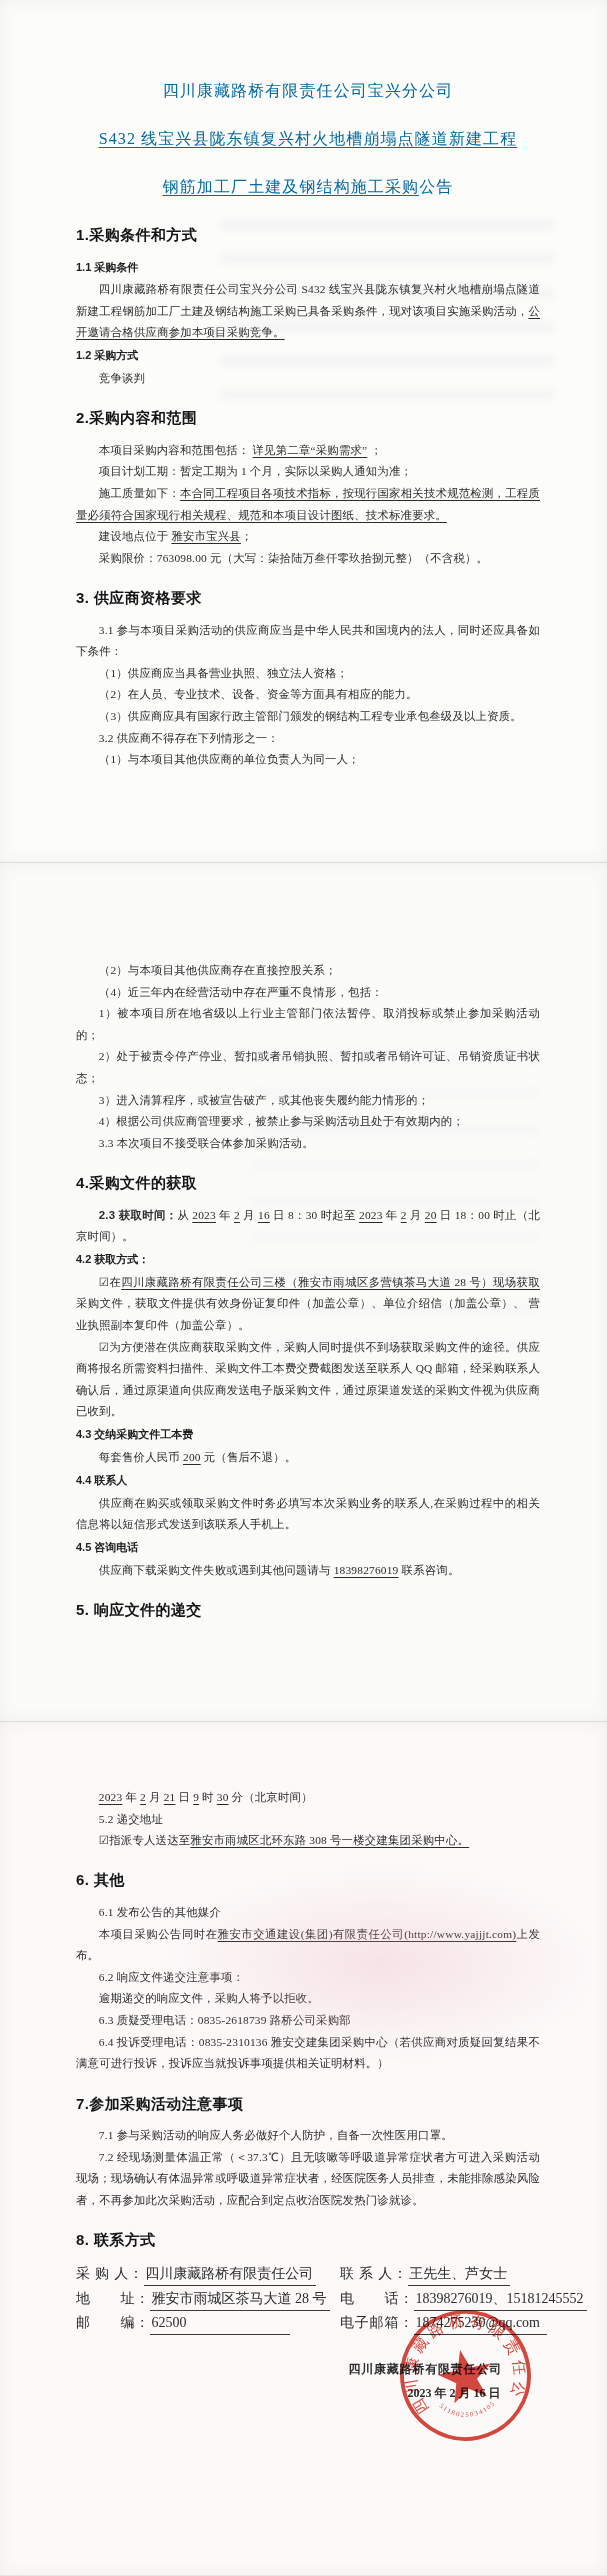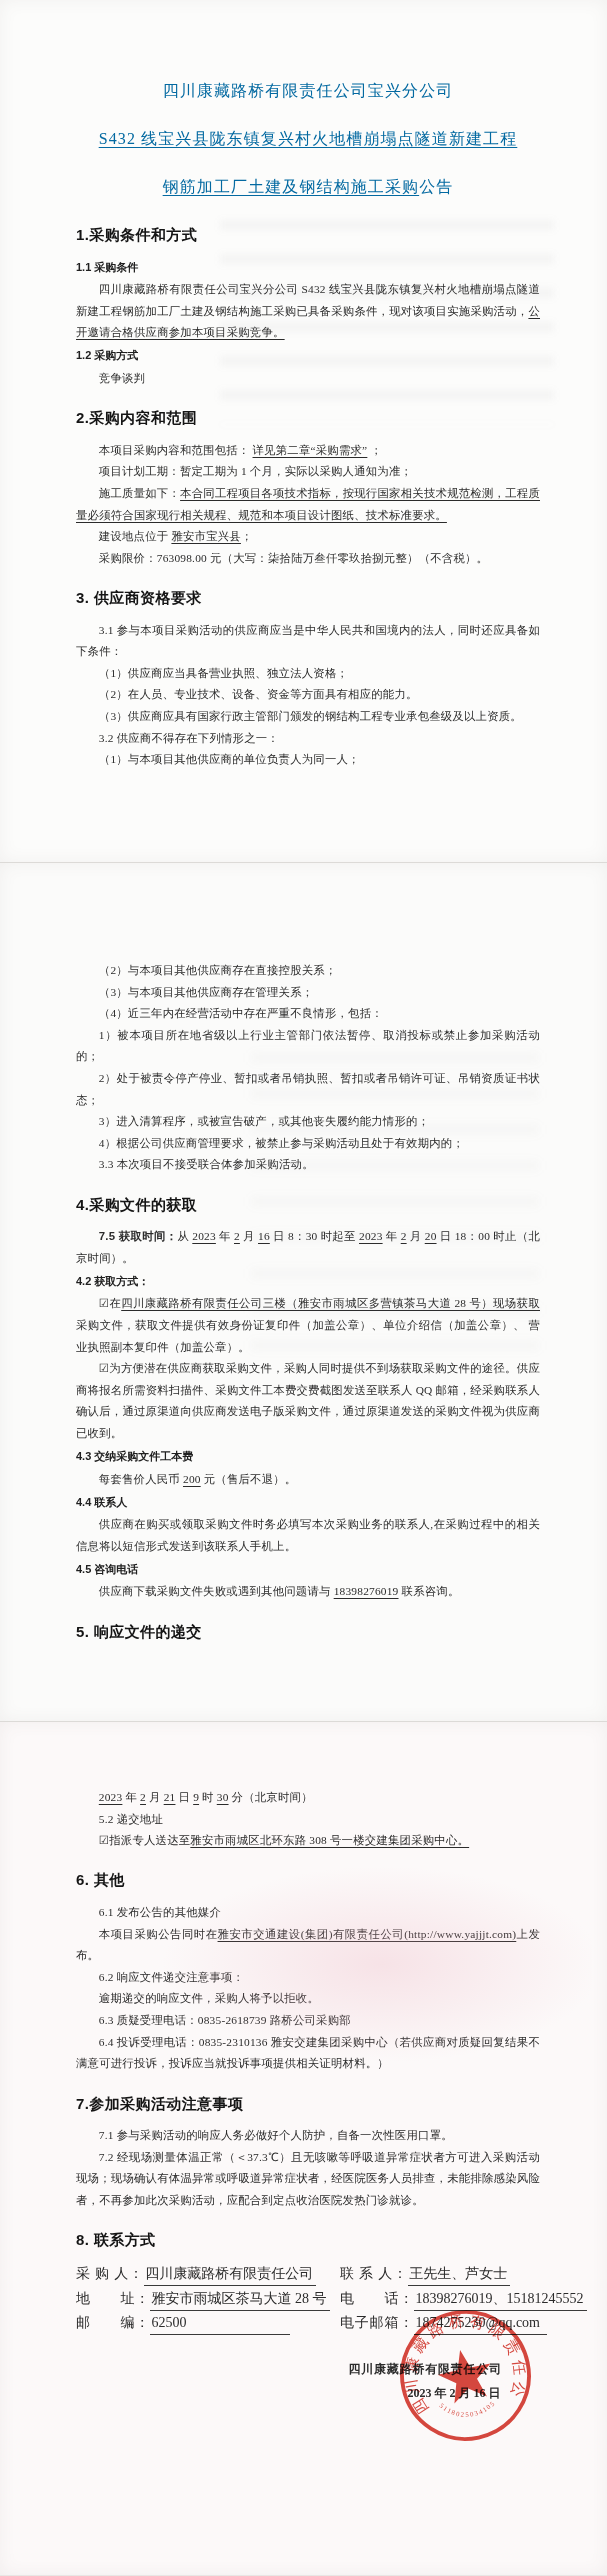--- a/index.html
+++ b/index.html
@@ -72,29 +72,28 @@
       <div class="blk-h"><span>3. 供应商资格要求</span></div>
       <p class="blk-p ind"><span>3.1 参与本项目采购活动的供应商应当是中华人民共和国境内的法人，同时还应具备如下条件：</span></p>
       <p class="blk-p ind"><span>（1）供应商应当具备营业执照、独立法人资格；</span></p>
       <p class="blk-p ind"><span>（2）在人员、专业技术、设备、资金等方面具有相应的能力。</span></p>
       <p class="blk-p ind"><span>（3）供应商应具有国家行政主管部门颁发的钢结构工程专业承包叁级及以上资质。</span></p>
       <p class="blk-p ind"><span>3.2 供应商不得存在下列情形之一：</span></p>
       <p class="blk-p ind"><span>（1）与本项目其他供应商的单位负责人为同一人；</span></p>
     </section>
   <section class="page page2">
       <p class="blk-p ind"><span>（2）与本项目其他供应商存在直接控股关系；</span></p>
-      <p class="blk-p ind"><span>（3）与本项目其他供应商存在管理关系；</span></p>
       <p class="blk-p ind"><span>（4）近三年内在经营活动中存在严重不良情形，包括：</span></p>
       <p class="blk-p ind"><span>1）被本项目所在地省级以上行业主管部门依法暂停、取消投标或禁止参加采购活动的；</span></p>
       <p class="blk-p ind"><span>2）处于被责令停产停业、暂扣或者吊销执照、暂扣或者吊销许可证、吊销资质证书状态；</span></p>
       <p class="blk-p ind"><span>3）进入清算程序，或被宣告破产，或其他丧失履约能力情形的；</span></p>
       <p class="blk-p ind"><span>4）根据公司供应商管理要求，被禁止参与采购活动且处于有效期内的；</span></p>
       <p class="blk-p ind"><span>3.3 本次项目不接受联合体参加采购活动。</span></p>
       <div class="blk-h"><span>4.采购文件的获取</span></div>
-      <p class="blk-p ind"><span class="b">7.5 获取时间：</span><span>从 </span><span class="u">2023</span><span> 年 </span><span class="u">2</span><span> 月 </span><span class="u">16</span><span> 日 8：30 时起至 </span><span class="u">2023</span><span> 年 </span><span class="u">2</span><span> 月 </span><span class="u">20</span><span> 日 18：00 时止（北京时间）。</span></p>
+      <p class="blk-p ind"><span class="b">2.3 获取时间：</span><span>从 </span><span class="u">2023</span><span> 年 </span><span class="u">2</span><span> 月 </span><span class="u">16</span><span> 日 8：30 时起至 </span><span class="u">2023</span><span> 年 </span><span class="u">2</span><span> 月 </span><span class="u">20</span><span> 日 18：00 时止（北京时间）。</span></p>
       <div class="blk-sub"><span>4.2 获取方式：</span></div>
       <p class="blk-p ind"><span>☑在</span><span class="u">四川康藏路桥有限责任公司三楼（雅安市雨城区多营镇茶马大道 28 号）现场获取</span><span>采购文件，获取文件提供有效身份证复印件（加盖公章）、单位介绍信（加盖公章）、 营业执照副本复印件（加盖公章）。</span></p>
       <p class="blk-p ind"><span>☑为方便潜在供应商获取采购文件，采购人同时提供不到场获取采购文件的途径。供应商将报名所需资料扫描件、采购文件工本费交费截图发送至联系人 QQ 邮箱，经采购联系人确认后，通过原渠道向供应商发送电子版采购文件，通过原渠道发送的采购文件视为供应商已收到。</span></p>
       <div class="blk-sub"><span>4.3 交纳采购文件工本费</span></div>
       <p class="blk-p ind"><span>每套售价人民币 </span><span class="u">200</span><span> 元（售后不退）。</span></p>
       <div class="blk-sub"><span>4.4 联系人</span></div>
       <p class="blk-p ind"><span>供应商在购买或领取采购文件时务必填写本次采购业务的联系人,在采购过程中的相关信息将以短信形式发送到该联系人手机上。</span></p>
       <div class="blk-sub"><span>4.5 咨询电话</span></div>
       <p class="blk-p ind"><span>供应商下载采购文件失败或遇到其他问题请与 </span><span class="u">18398276019</span><span> 联系咨询。</span></p>
       <div class="blk-h"><span>5. 响应文件的递交</span></div>

